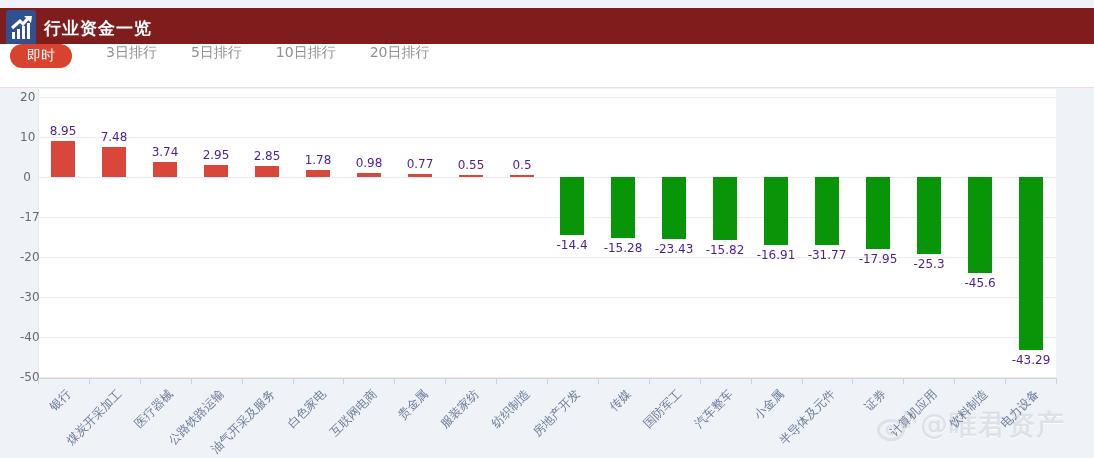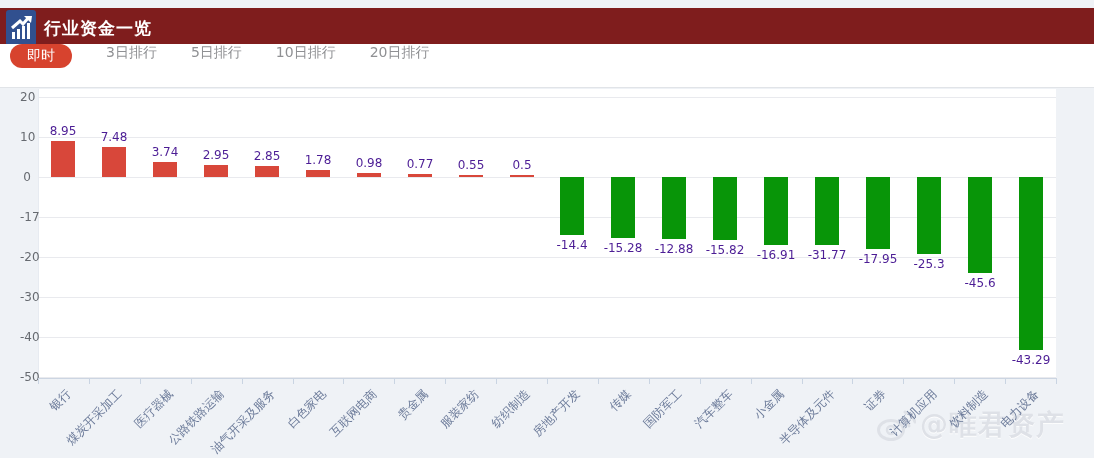--- a/index.html
+++ b/index.html
@@ -153,21 +153,21 @@
       <div class="bar pos" style="left: 510px; height: 2px; top: 87px;"></div>
       <div class="bar-value-label" style="left: 492px; top: 70px;">0.5</div>
       <div class="x-axis-label" style="left: 382px; top: 298px;">纺织制造</div>
       <div class="bar neg" style="left: 560px; height: 57.6px; top: 89px;"></div>
       <div class="bar-value-label" style="left: 542px; top: 149.6px;">-14.4</div>
       <div class="x-axis-label" style="left: 432px; top: 298px;">房地产开发</div>
       <div class="bar neg" style="left: 611px; height: 61.12px; top: 89px;"></div>
       <div class="bar-value-label" style="left: 593px; top: 153.12px;">-15.28</div>
       <div class="x-axis-label" style="left: 483px; top: 298px;">传媒</div>
       <div class="bar neg" style="left: 662px; height: 62.08px; top: 89px;"></div>
-      <div class="bar-value-label" style="left: 644px; top: 154.08px;">-12.88</div>
+      <div class="bar-value-label" style="left: 644px; top: 154.08px;">-23.43</div>
       <div class="x-axis-label" style="left: 534px; top: 298px;">国防军工</div>
       <div class="bar neg" style="left: 713px; height: 63.28px; top: 89px;"></div>
       <div class="bar-value-label" style="left: 695px; top: 155.28px;">-15.82</div>
       <div class="x-axis-label" style="left: 585px; top: 298px;">汽车整车</div>
       <div class="bar neg" style="left: 764px; height: 67.64px; top: 89px;"></div>
       <div class="bar-value-label" style="left: 746px; top: 159.64px;">-16.91</div>
       <div class="x-axis-label" style="left: 636px; top: 298px;">小金属</div>
       <div class="bar neg" style="left: 815px; height: 68.44px; top: 89px;"></div>
       <div class="bar-value-label" style="left: 797px; top: 160.44px;">-31.77</div>
       <div class="x-axis-label" style="left: 687px; top: 298px;">半导体及元件</div>

